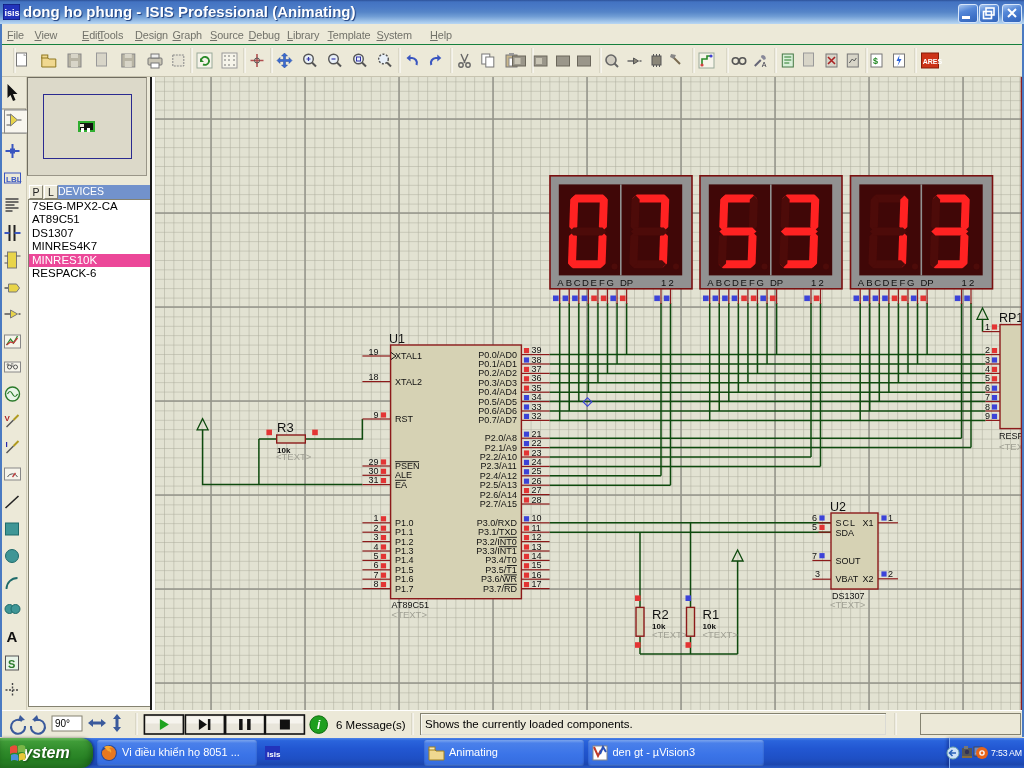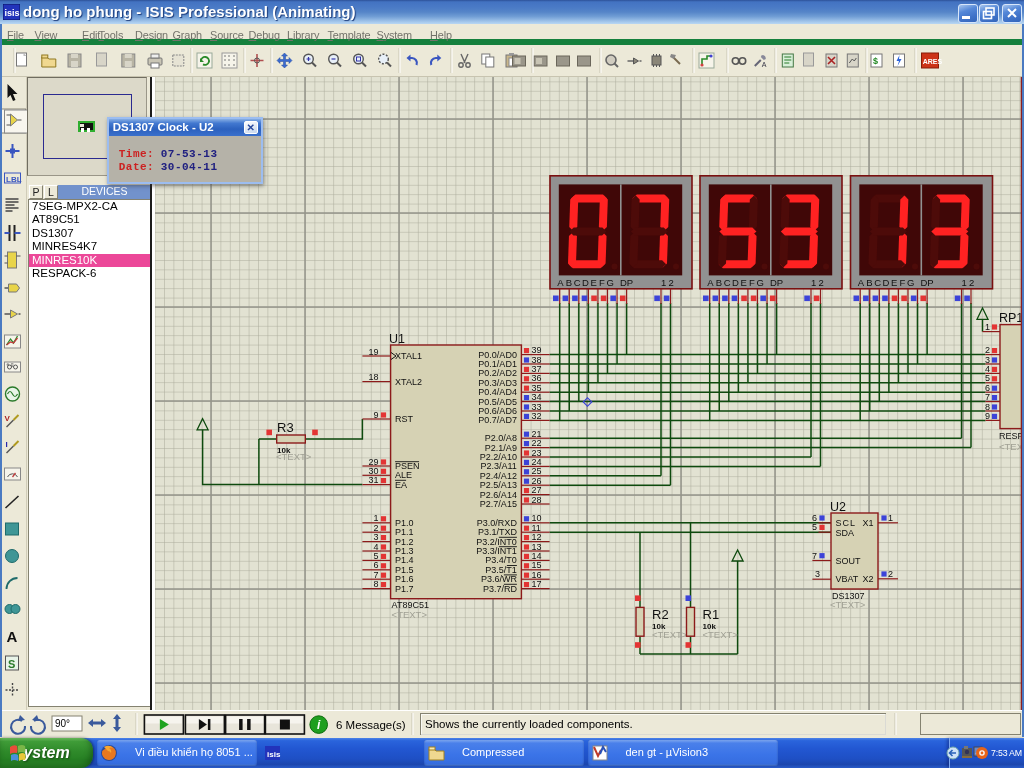--- a/index.html
+++ b/index.html
@@ -2,48 +2,48 @@
 <html><head><meta charset="utf-8"><style>
 *{margin:0;padding:0;box-sizing:border-box}
 html,body{width:1024px;height:768px;overflow:hidden;font-family:"Liberation Sans",sans-serif}
 #root{position:relative;width:1024px;height:768px;background:#ece9d8}
 .abs{position:absolute}
 #titlebar{left:0;top:0;width:1024px;height:24px;
  background:linear-gradient(180deg,#2d5198 0%,#4373c2 8%,#4a7ac6 30%,#5585c8 50%,#6f9cd4 68%,#8fb6e2 82%,#a9cbee 93%,#b9d6f2 100%)}
 #title-text{left:23px;top:3px;color:#fff;font-size:15px;font-weight:bold;text-shadow:1px 1px 1px #1a3a7a}
 .winbtn{top:3.5px;width:20px;height:19px;border-radius:3px;border:1px solid #d7e6fa;
  background:linear-gradient(160deg,#a8c6ee 0%,#5588d8 35%,#3f72c8 70%,#3466ba 100%)}
-#menubar{left:0;top:24px;width:1024px;height:21px;background:#ece9d8;border-bottom:6px solid #15803d}
+#menubar{left:0;top:24px;width:1024px;height:21px;background:#ece9d8;border-bottom:1px solid #15803d}
 .menu{position:absolute;top:5px;font-size:10.9px;color:#72726a;letter-spacing:-0.15px}
 .menu u{text-decoration:underline}
 #toolbar{left:0;top:45px;width:1024px;height:32px;background:#ece9d8;border-bottom:1px solid #c8c4b0}
 #lstrip{left:0;top:77px;width:27px;height:633px;background:#ece9d8;border-right:1px solid #d0ccb8}
 #lpanel{left:27px;top:77px;width:124px;height:633px;background:#ece9d8}
 #overview{left:3px;top:1px;width:120px;height:99px;background:#dcd9c9;border:1px solid #9a9688;border-top-color:#706d60;border-left-color:#706d60}
 #ovrect{position:absolute;left:16px;top:17px;width:89px;height:65px;border:1px solid #2a2a90}
 #ovicon{position:absolute;left:51px;top:44px;width:17px;height:11px;background:#111;border:2px solid #2fae2f}
 #plrow{left:1px;top:108px;width:123px;height:14px}
 .plbtn{position:absolute;top:0;width:14px;height:13.5px;background:#ece9d8;border:1px solid #fff;
  border-right-color:#848270;border-bottom-color:#848270;font-size:10.5px;text-align:center;line-height:13px;color:#222}
 #devhdr{position:absolute;left:30px;top:0;width:93px;height:25px;background:#7292cc;color:#fff;
- font-size:10.5px;text-align:center;line-height:13.5px}
+ font-size:10.5px;text-align:left;line-height:13.5px}
 #devlist{left:1px;top:122px;width:123px;height:508px;background:#fff;border:1px solid #848270;border-right:none;
  font-size:11.5px;color:#000}
 .dev{padding:0 0 0 3px;height:13.4px;line-height:13.4px;white-space:nowrap}
 .devsel{background:#ec4899;color:#fff}
 #statusbar{left:0;top:710px;width:1024px;height:27.5px;background:#ece9d8;border-top:1px solid #fff}
 #taskbar{left:0;top:737.5px;width:1024px;height:30.5px;
  background:linear-gradient(180deg,#4d83e8 0%,#2a64dc 9%,#2257d2 35%,#1e4fc4 70%,#1c46ae 88%,#2a5bc8 100%)}
 #startbtn{position:absolute;left:0;top:0;width:93px;height:30.5px;border-radius:0 12px 12px 0;
  background:linear-gradient(180deg,#6cbf5e 0%,#3f9c38 12%,#2f8a2a 45%,#268023 75%,#2f8f2b 100%);
  box-shadow:inset -2px -3px 6px rgba(0,40,0,.4), 1px 0 3px rgba(0,0,0,.5);
  color:#fff;font-size:16px;font-weight:bold;font-style:italic;text-align:center;line-height:30px;text-shadow:1px 1px 2px #1a4a14}
 .task{position:absolute;top:2.5px;height:25.5px;border-radius:3px;color:#fff;font-size:11px;line-height:25px;
  background:linear-gradient(180deg,#7da7f0 0%,#4a80ea 12%,#3b74e8 55%,#366de0 90%,#5288ec 100%);
- box-shadow:inset 0 -1px 2px rgba(0,0,30,.3);padding-left:38px;white-space:nowrap;overflow:hidden}
+ box-shadow:inset 0 -1px 2px rgba(0,0,30,.3);padding-left:25px;white-space:nowrap;overflow:hidden}
 .taskact{background:linear-gradient(180deg,#4b7ee4 0%,#2f62d4 15%,#2a5ac8 60%,#2a55c0 100%);box-shadow:inset 1px 2px 3px rgba(0,0,40,.45)}
 #tray{position:absolute;right:0;top:0;width:75px;height:30.5px;
  background:linear-gradient(180deg,#4d83e8 0%,#2a64dc 9%,#2257d2 35%,#1e4fc4 70%,#1c46ae 88%,#2a5bc8 100%);
  border-left:1px solid #7aa6f0;box-shadow:-2px 0 3px rgba(0,0,60,.3)}
 #popup{left:106.7px;top:117px;width:156px;height:66.5px;background:#b5b2a8;
  border:2px solid #9cbdf0;box-shadow:1px 2px 4px rgba(60,60,60,.55)}
 #popuptitle{position:absolute;left:0;top:0;width:152px;height:17px;
  background:linear-gradient(180deg,#86aee4 0%,#4278d0 25%,#2c61be 60%,#3a70cc 100%);
  color:#fff;font-weight:bold;font-size:11.5px;line-height:17px;padding-left:4px}
 #popupx{position:absolute;right:3px;top:2px;width:14px;height:13px;border-radius:2px;
@@ -908,22 +908,22 @@
       <rect x="420.5" y="3.5" width="465" height="21" fill="#ece9d8" stroke="#848270" stroke-width="1"></rect>
       <rect x="421.5" y="4.5" width="464" height="20" fill="none" stroke="#fff" stroke-width="1" opacity="0.7"></rect>
       <text x="425" y="17.5" font-size="11.5">Shows the currently loaded components.</text>
       <line x1="895" y1="3" x2="895" y2="25" stroke="#c9c5b2"></line>
       <line x1="896" y1="3" x2="896" y2="25" stroke="#fff"></line>
       <rect x="920.5" y="3.5" width="100" height="21" fill="#ece9d8" stroke="#848270" stroke-width="1"></rect>
     </svg>
     <div id="taskbar" class="abs">
       <div id="startbtn">ystem</div>
       <div class="task" style="left:97px;width:160px">Vi điều khiển họ 8051 ...</div>
-      <div class="task" style="left:424px;width:160px">Compressed</div>
-      <div class="task" style="left:587.5px;width:190px">den gt  - µVision3</div>
+      <div class="task" style="left:424px;width:160px">Animating</div>
+      <div class="task" style="left:587.5px;width:176px">den gt  - µVision3</div>
       <div id="tray"></div>
     </div>
     <svg class="abs" style="left:0;top:737.5px" width="1024" height="31">
       <g transform="translate(10,7)">
         <path d="M0,2 q4,-3 7,-1 q1,4 0,7 q-4,-1 -7,1 z" fill="#e84c3a"></path>
         <path d="M8,1 q4,-2 7,0 q1,4 0,7 q-4,-2 -7,0 z" fill="#7ab648"></path>
         <path d="M1,10 q4,-2 7,0 q1,4 0,6 q-4,-2 -7,0 z" fill="#4a90d8"></path>
         <path d="M9,9 q4,-2 6,0 q1,4 0,6 q-3,-1 -6,1 z" fill="#e8c83a"></path>
       </g>
       <circle cx="109" cy="15" r="8" fill="#2a4a9a"></circle>
@@ -945,19 +945,12 @@
       <rect x="974" y="9" width="8" height="9" fill="#6a8ac8" stroke="#445"></rect>
       <path d="M975.5,16 l2.5,-4 l2.5,4 z" fill="#fff"></path>
       <circle cx="982" cy="15" r="6" fill="#e86418"></circle>
       <circle cx="982" cy="15" r="2.8" fill="#f8f8f8"></circle>
       <circle cx="982" cy="15" r="1.4" fill="#e86418"></circle>
       <text x="991" y="18.3" font-size="8.8" fill="#fff" letter-spacing="-0.2">7:53 AM</text>
     </svg>
     <div class="abs" style="left:0;top:24px;width:2px;height:713px;background:#4a7ac2"></div>
     <div class="abs" style="right:0;top:24px;width:2px;height:713px;background:#4a7ac2"></div>
     <div class="abs" style="left:150.2px;top:77px;width:1.6px;height:633px;background:#1c1c1c"></div>
-    <div id="popup" class="abs">
-      <div id="popuptitle">DS1307 Clock - U2<div id="popupx">✕</div></div>
-      <span class="ptxt" style="left:10px;top:29px;color:#cc2222">Time:</span>
-      <span class="ptxt" style="left:52px;top:29px;color:#202080">07-53-13</span>
-      <span class="ptxt" style="left:10px;top:42px;color:#cc2222">Date:</span>
-      <span class="ptxt" style="left:52px;top:42px;color:#202080">30-04-11</span>
-    </div>
   </div>
 </body></html>

